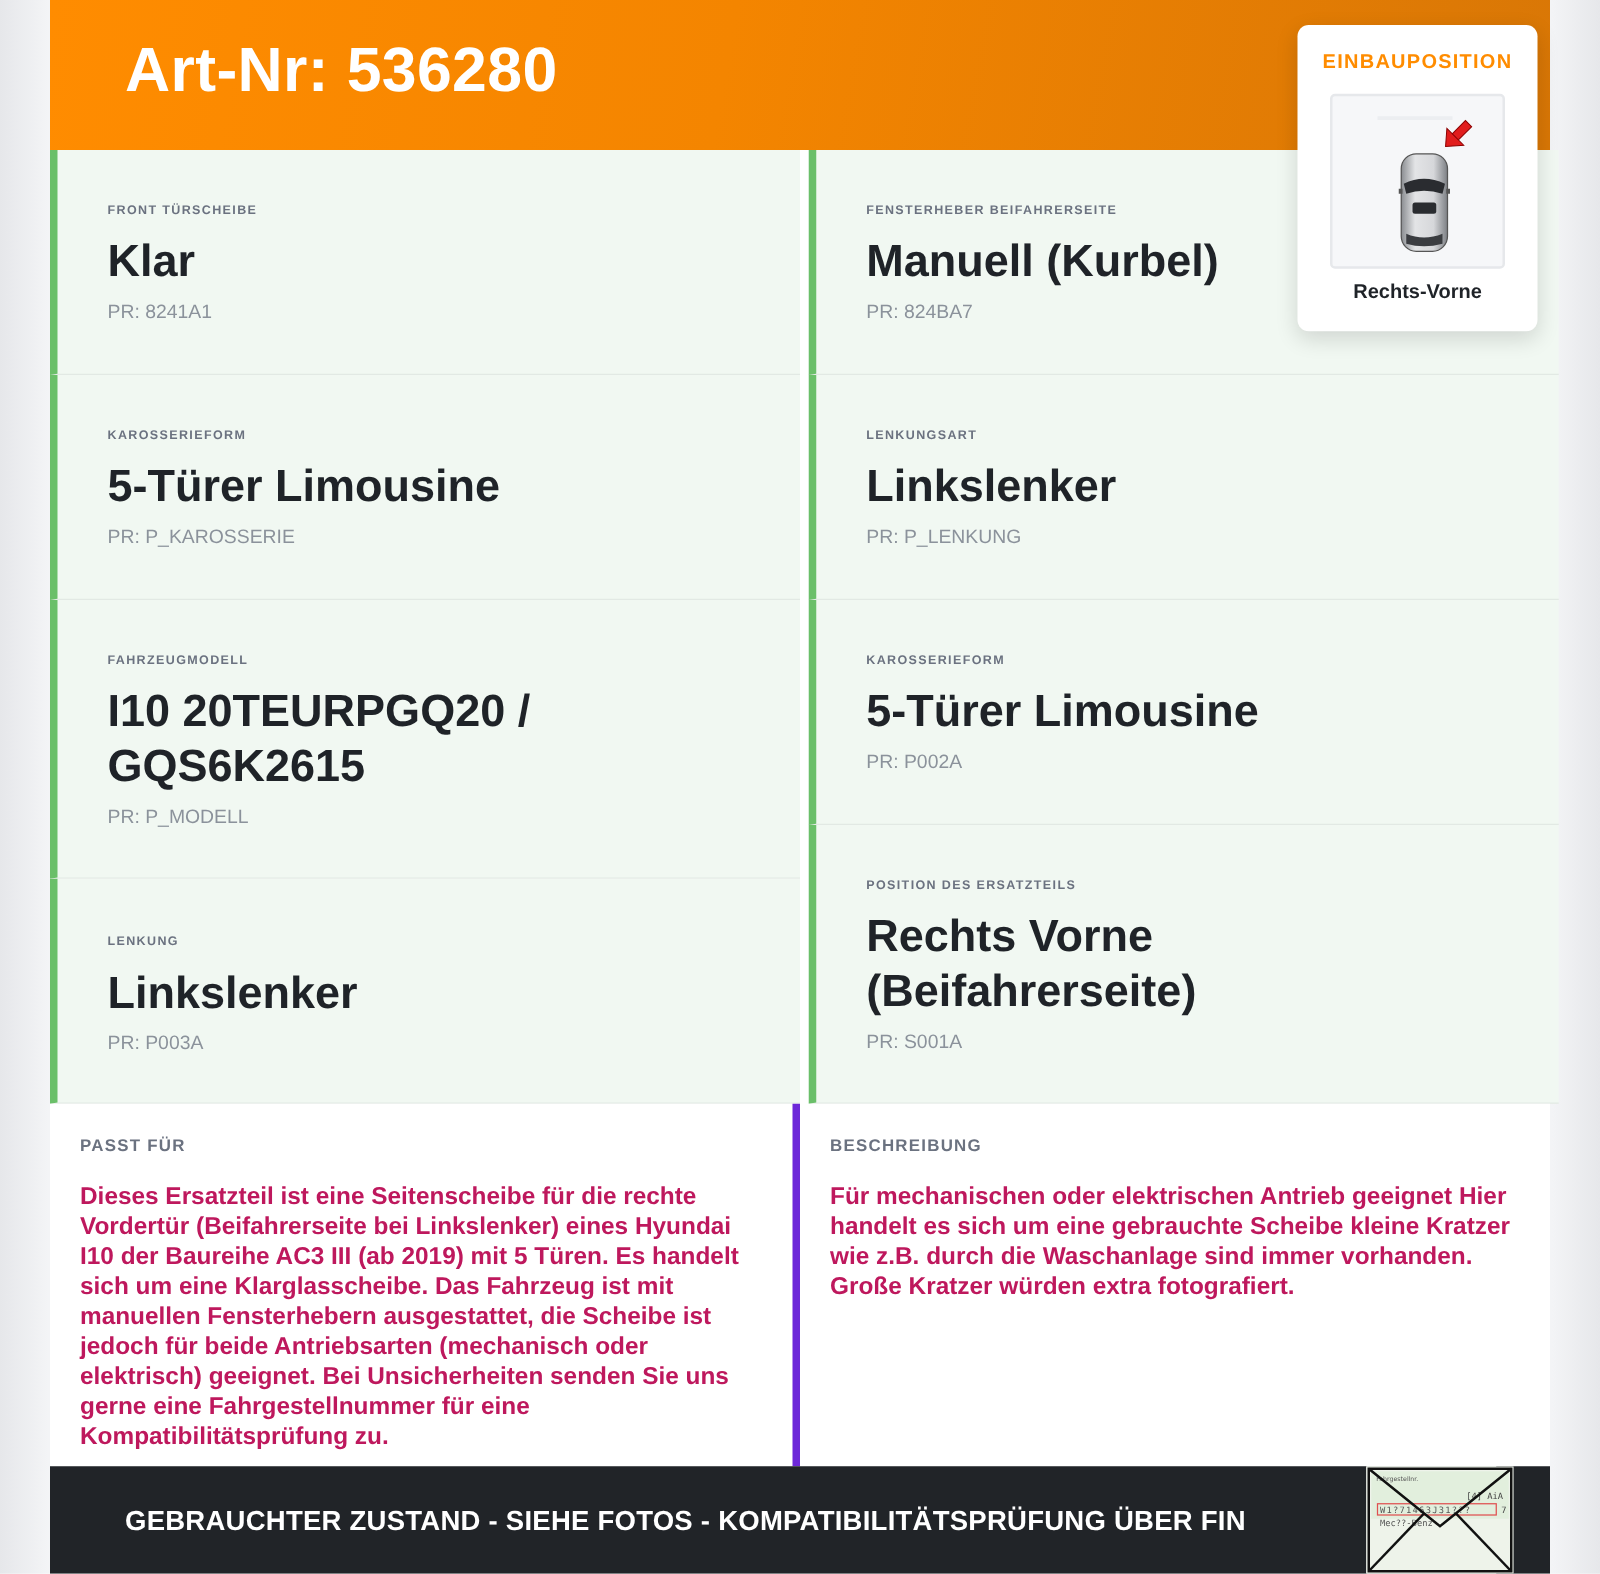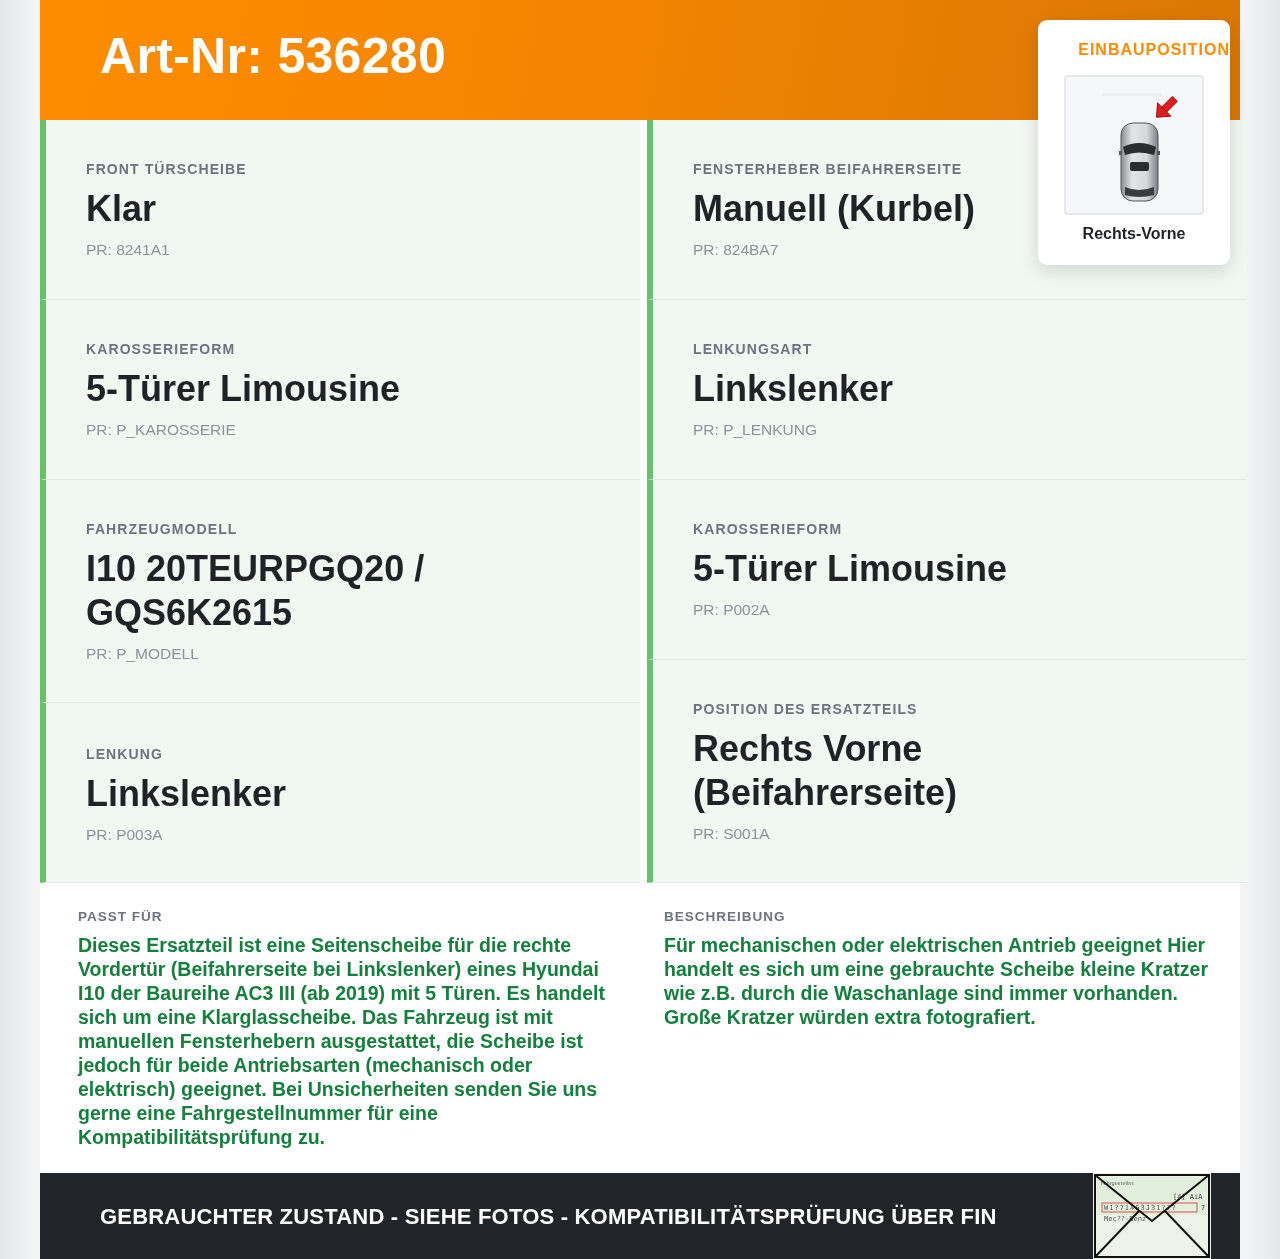--- a/index.html
+++ b/index.html
@@ -24,21 +24,21 @@
     line-height: 60px;
   }
   .pos-card {
     position: absolute; left: 998px; top: 20px; width: 192px; height: 245px;
     background: #ffffff; border-radius: 9px;
     box-shadow: 0 6px 18px rgba(0,0,0,0.14);
     z-index: 5; text-align: center;
   }
   .pos-card .title {
     margin-top: 21px; font-size: 16px; font-weight: 700; color: #ff8c00;
-    letter-spacing: 1px; line-height: 18px; text-align: right;
+    letter-spacing: 1px; line-height: 18px;
   }
   .pos-card .thumb {
     position: absolute; left: 26px; top: 55px; width: 140px; height: 140px;
     background: #f6f7f9; border: 2px solid #e6e8eb; border-radius: 4px;
   }
   .pos-card .caption {
     position: absolute; left: 0; right: 0; top: 205px;
     font-size: 16px; font-weight: 600; color: #1f2328;
   }
   .col {
@@ -47,42 +47,42 @@
   .col.left { left: 0; }
   .col.right { left: 588px; margin-left: 19px; }
   .cell {
     position: relative;
     background: #f1f8f2;
     border-left: 6px solid #6abf69;
     border-bottom: 1px solid #e2e9e4;
     padding: 40px 40px 0 40px;
   }
   .cell .label {
-    font-size: 14px; font-weight: 700; color: #6b7280; letter-spacing: 1.1px;
+    font-size: 10px; font-weight: 700; color: #6b7280; letter-spacing: 1.1px;
     line-height: 18px; text-transform: uppercase;
   }
   .cell .value {
     margin-top: 9px;
     font-size: 36px; font-weight: 700; color: #1f2328; line-height: 44px;
   }
   .cell .pr {
     margin-top: 10px; font-size: 15.5px; color: #8b929b; line-height: 18px;
   }
   .info {
     position: absolute; top: 883px; width: 600px; height: 290px;
     background: #ffffff; padding: 26px 24px 0 24px;
   }
-  .info.left { left: 14px; border-right: 4px solid #6d28d9; }
+  .info.left { left: 0; border-right: 6px solid #6d28d9; }
   .info.right { left: 600px; }
   .info .label {
     font-size: 13.5px; font-weight: 700; color: #6b7280; letter-spacing: 1px;
     line-height: 16px; text-transform: uppercase;
   }
   .info .text {
-    margin-top: 8px; font-size: 19.5px; font-weight: 600; color: #15803d;
+    margin-top: 20px; font-size: 19.5px; font-weight: 600; color: #be185d;
     line-height: 24px;
   }
   .footer {
     position: absolute; left: 0; top: 1173px; width: 1200px; height: 86px;
     background: #212428;
   }
   .footer .text {
     position: absolute; left: 60px; top: 30px;
     font-size: 22px; font-weight: 700; color: #ffffff; letter-spacing: 0.2px;
     line-height: 28px; text-transform: uppercase;

